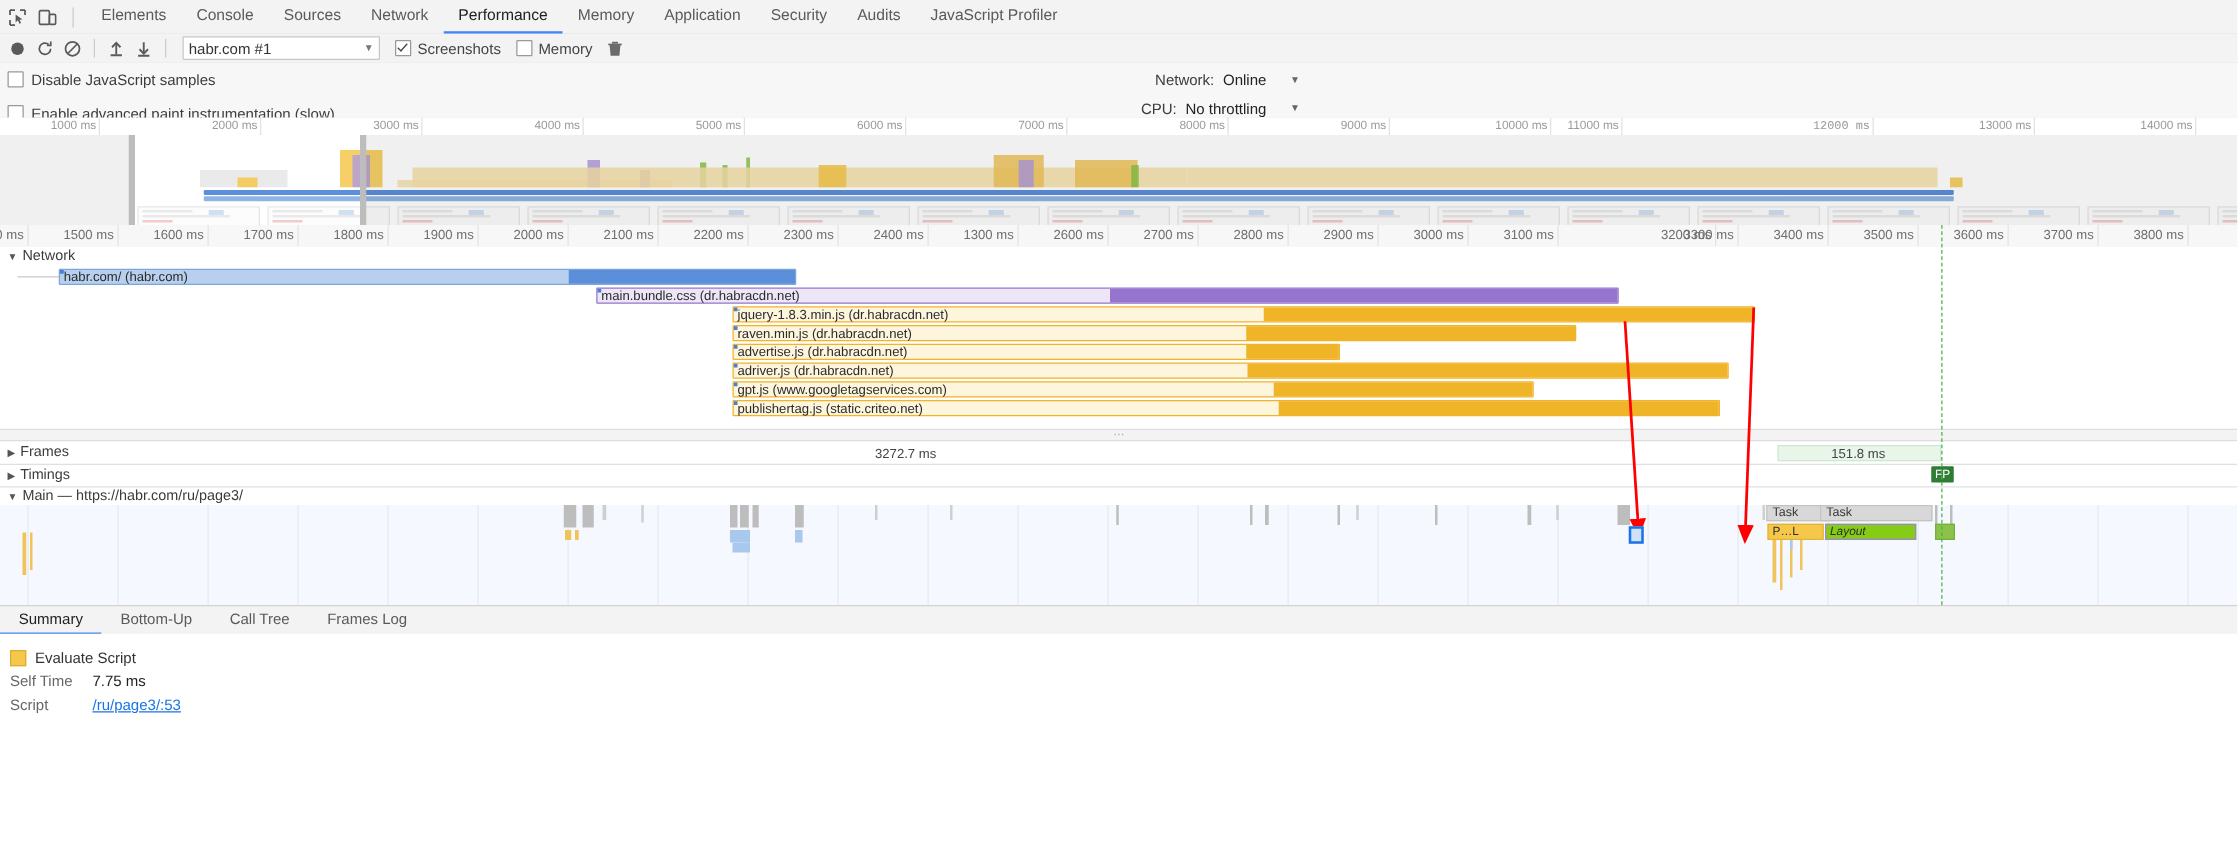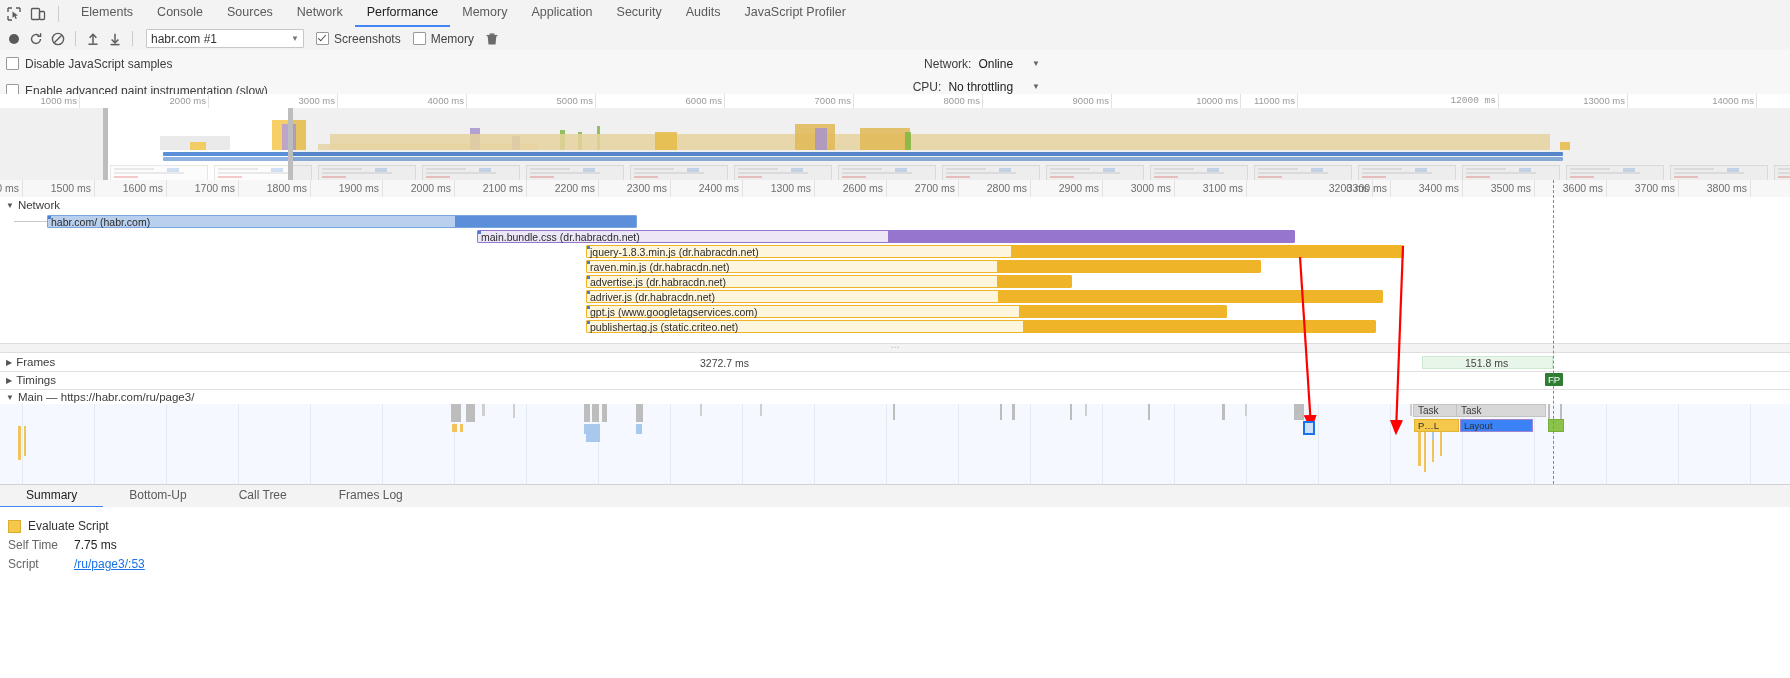--- a/index.html
+++ b/index.html
@@ -127,39 +127,39 @@
 
   .framebar{position:absolute;height:13px;background:#e8f5e9;border:1px solid #cfe8d2;box-sizing:border-box;}
   .framelabel{position:absolute;font-size:10.5px;color:#444;white-space:nowrap;}
 
   .mainband{position:absolute;left:0;width:1790px;background:#f5f9ff;}
   .task{position:absolute;height:13px;background:#d8d8d8;border:1px solid #c3c3c3;box-sizing:border-box;}
   .task span{position:absolute;left:4px;top:0;line-height:12px;font-size:10px;color:#3a3a3a;}
   .ev{position:absolute;height:13px;box-sizing:border-box;}
   .ev span{position:absolute;left:3px;top:0;line-height:12px;font-size:9.5px;color:#2f2f2f;white-space:nowrap;overflow:hidden;}
   .ev.script{background:#f5c84b;border:1px solid #e2b433;}
-  .ev.layout{background:#3b82f6;border:1px solid #9f86ce;}
+  .ev.layout{background:#84cc16;border:1px solid #9f86ce;font-style:italic;}
   .ev.paint{background:#8bc34a;border:1px solid #77ae3a;}
 
   .fpbadge{
     position:absolute;height:13px;background:#2e7d32;color:#fff;font-size:9.5px;
     line-height:13px;padding:0 3px;border-radius:1px;
   }
 
   
   .arrowsvg{position:absolute;left:0;top:0;width:1790px;height:678px;pointer-events:none;}
 
   
   .btabs{
     position:absolute;left:0;top:484px;width:1790px;height:23px;
     background:#f3f3f3;border-top:1px solid #d2d2d2;border-bottom:1px solid #d2d2d2;
     display:flex;align-items:flex-end;
   }
   .btab{
-    height:22px;line-height:22px;padding:0 26px;font-size:12px;color:#5a5a5a;cursor:pointer;
+    height:22px;line-height:22px;padding:0 15px;font-size:12px;color:#5a5a5a;cursor:pointer;
     border-bottom:2px solid transparent;
   }
   .btab.active{color:#222;border-bottom:2px solid #4285f4;}
   .summary{position:absolute;left:0;top:507px;width:1790px;height:171px;background:#fff;padding:8px 0 0 0;}
   .sumtitle{display:flex;align-items:center;gap:7px;padding:4px 0 0 8px;font-size:12px;color:#333;}
   .swatch{width:11px;height:11px;background:#f5c84b;border:1px solid #d9ae2e;display:inline-block;}
   .sumrow{display:flex;align-items:center;padding:5px 0 0 8px;font-size:12px;}
   .sumkey{color:#666;width:66px;flex:0 0 auto;}
   .sumval{color:#222;}
   .sumlink{color:#1a73e8;text-decoration:underline;cursor:pointer;}

